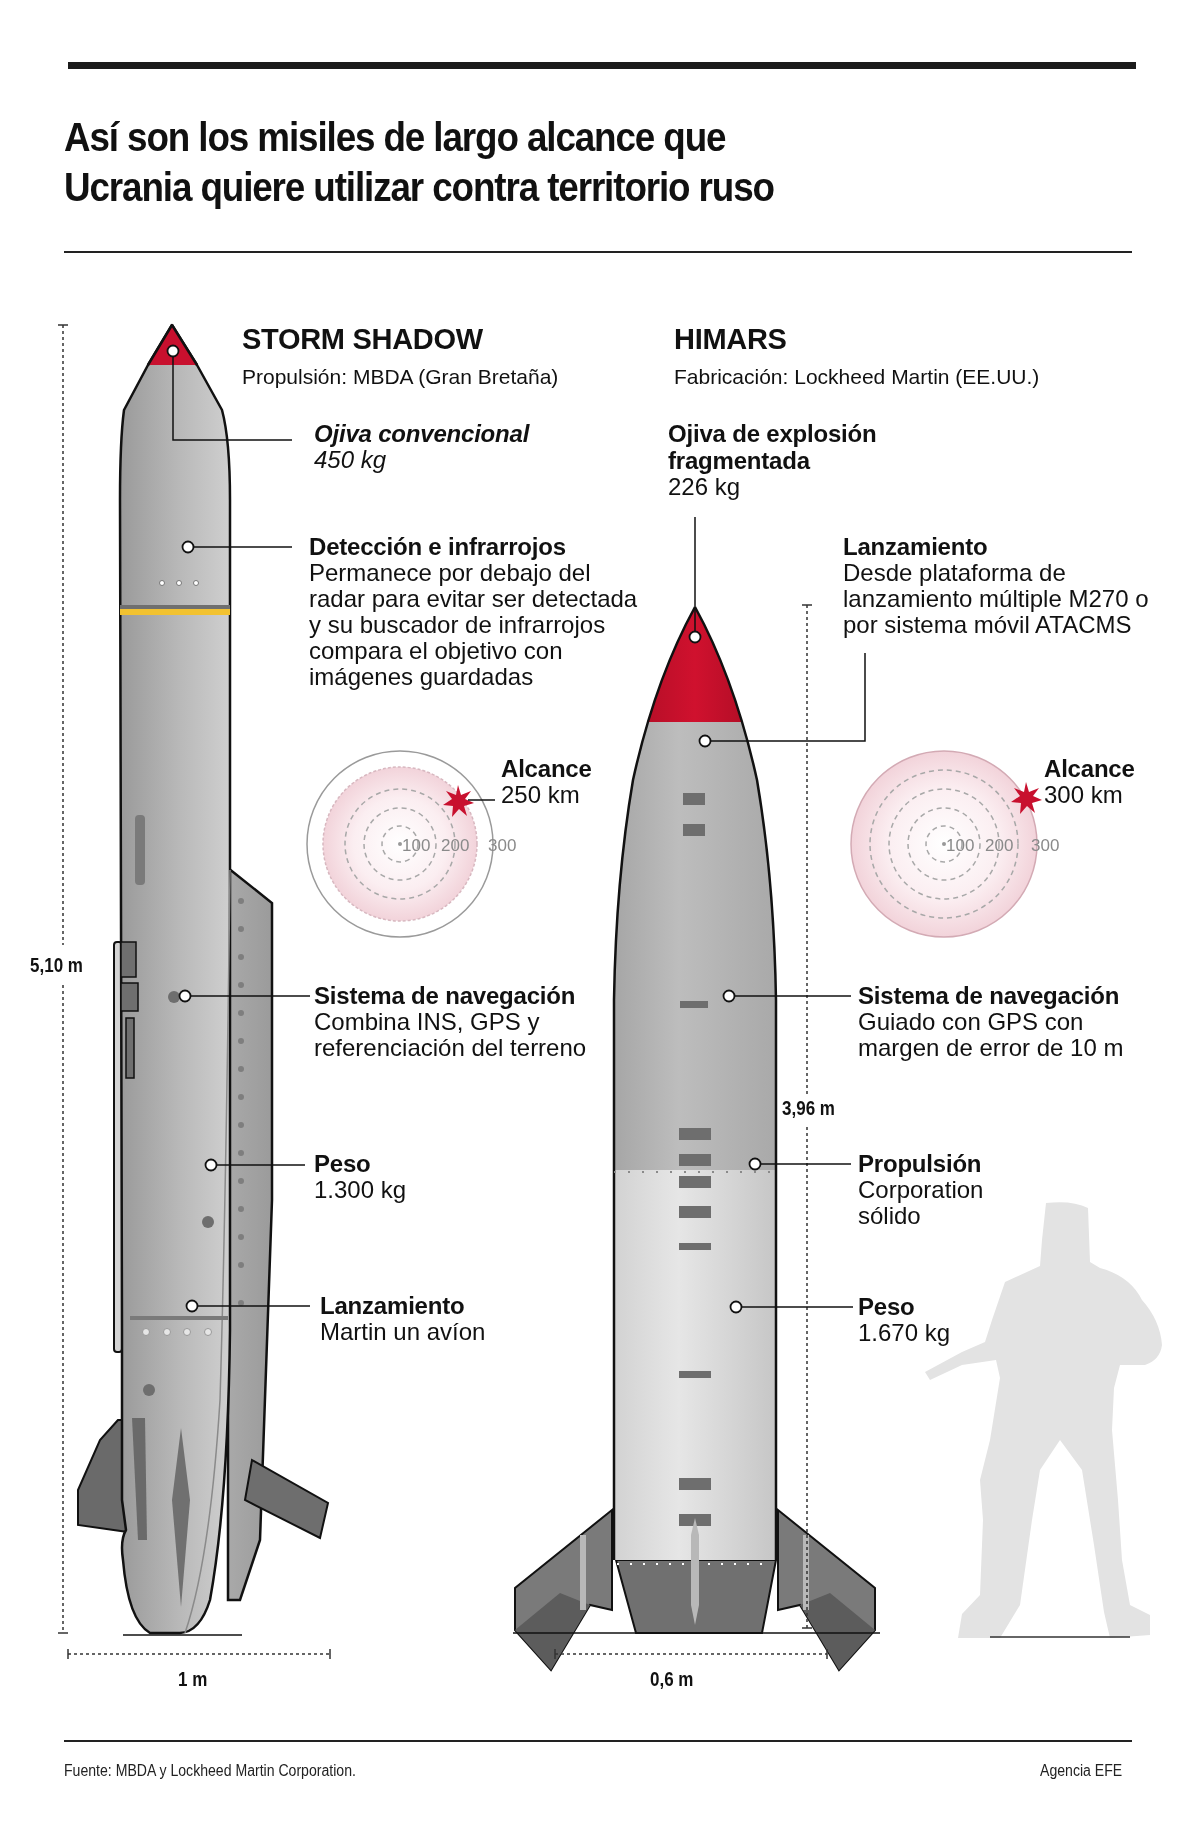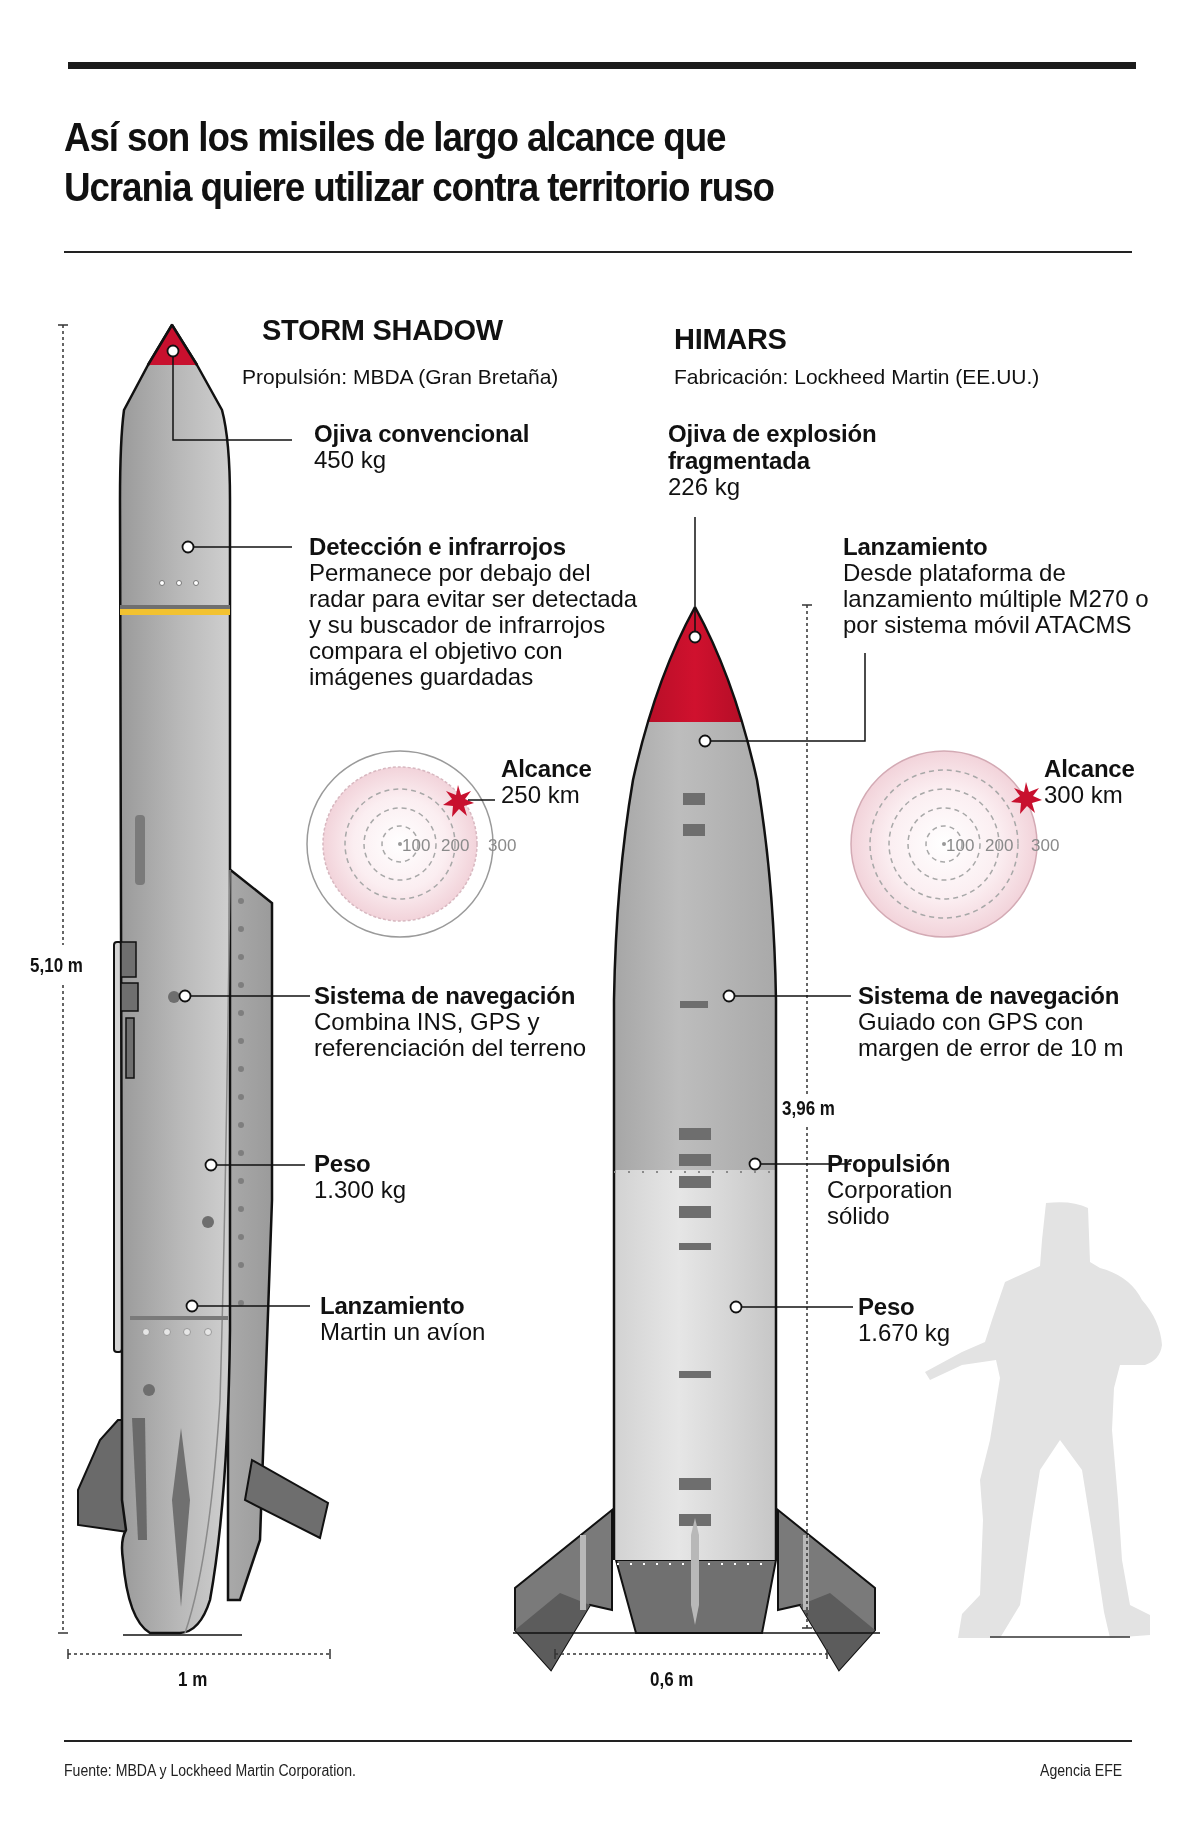--- a/index.html
+++ b/index.html
@@ -234,24 +234,24 @@
     <text class="ring-lbl" x="1031" y="851">300</text>
     <polygon points="1026,782 1029,792 1039,788 1033,796 1042,800 1032,803 1035,813 1027,806 1020,814 1021,803 1011,802 1020,796 1014,788 1024,792" fill="#c8102e"></polygon>
   </g>
 
   <g fill="#e3e3e3">
     <path d="M1046 1203 Q1072 1200 1088 1208 L1090 1262 L1100 1268 Q1130 1276 1142 1300 Q1160 1320 1162 1345 Q1160 1360 1145 1365 L1120 1365 L1114 1388 L1112 1430 L1118 1500 L1122 1560 L1130 1605 L1150 1615 L1150 1635 L1110 1638 L1104 1612 L1094 1545 L1082 1470 L1060 1440 L1040 1470 L1032 1520 L1020 1605 L1000 1638 L958 1638 L962 1614 L980 1595 L983 1520 L980 1480 L990 1440 L1000 1378 L996 1360 L962 1365 L930 1380 L925 1372 L962 1352 L985 1342 L992 1320 L1005 1282 L1040 1266 L1042 1240 Z"></path>
   </g>
   <line x1="990" y1="1637" x2="1130" y2="1637" stroke="#333" stroke-width="1.5"></line>
 </svg>
 
-<div class="abs mname" style="left:242px; top:314px;margin-left:20px;">STORM SHADOW</div>
+<div class="abs mname" style="left:242px; top:323px;">STORM SHADOW</div>
 <div class="abs maker" style="left:242px; top:364px;">Propulsión: MBDA (Gran Bretaña)</div>
 
-<div class="abs" style="left:314px; top:420px;">
+<div class="abs" style="left:314px; top:420px;font-style:italic;">
   <div class="lbl-h">Ojiva convencional</div>
   <div class="lbl-t">450 kg</div>
 </div>
 
 <div class="abs" style="left:309px; top:533px;">
   <div class="lbl-h">Detección e infrarrojos</div>
   <div class="lbl-t">Permanece por debajo del</div>
   <div class="lbl-t">radar para evitar ser detectada</div>
   <div class="lbl-t">y su buscador de infrarrojos</div>
   <div class="lbl-t">compara el objetivo con</div>
@@ -302,21 +302,21 @@
   <div class="lbl-h">Alcance</div>
   <div class="lbl-t">300 km</div>
 </div>
 
 <div class="abs" style="left:858px; top:982px;">
   <div class="lbl-h">Sistema de navegación</div>
   <div class="lbl-t">Guiado con GPS con</div>
   <div class="lbl-t">margen de error de 10 m</div>
 </div>
 
-<div class="abs" style="left:827px; top:1150px;">
+<div class="abs" style="left:858px; top:1150px;">
   <div class="lbl-h">Propulsión</div>
   <div class="lbl-t">Corporation</div>
   <div class="lbl-t">sólido</div>
 </div>
 
 <div class="abs" style="left:858px; top:1293px;">
   <div class="lbl-h">Peso</div>
   <div class="lbl-t">1.670 kg</div>
 </div>
 

